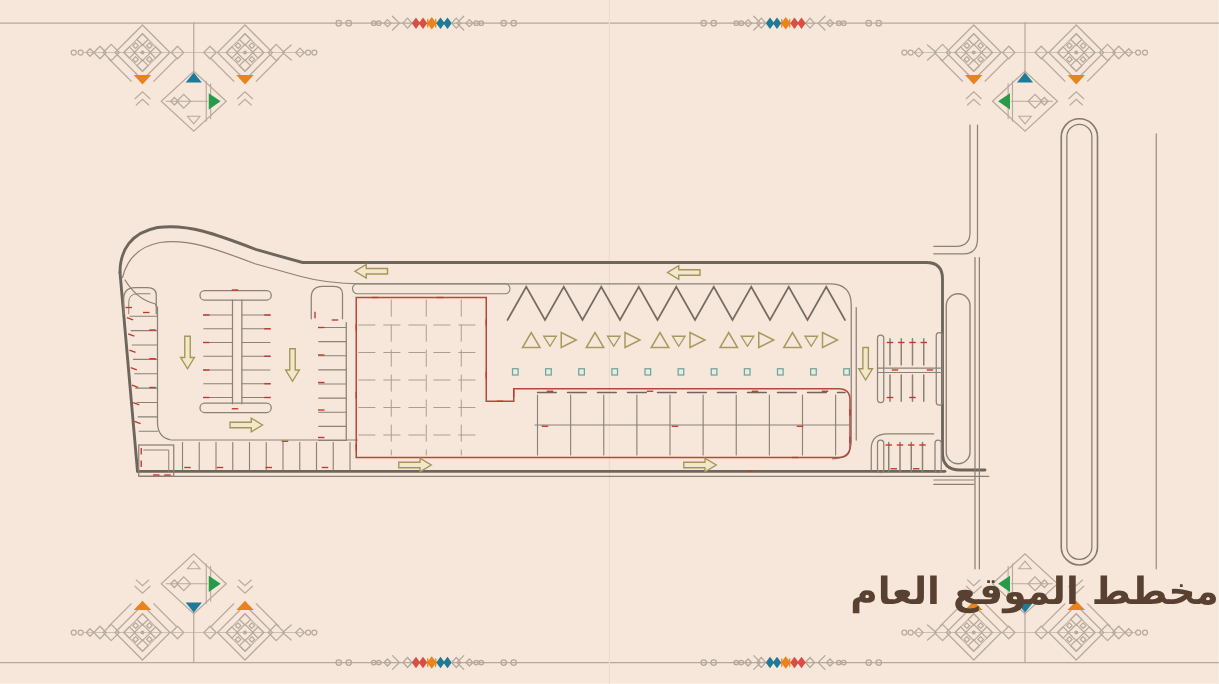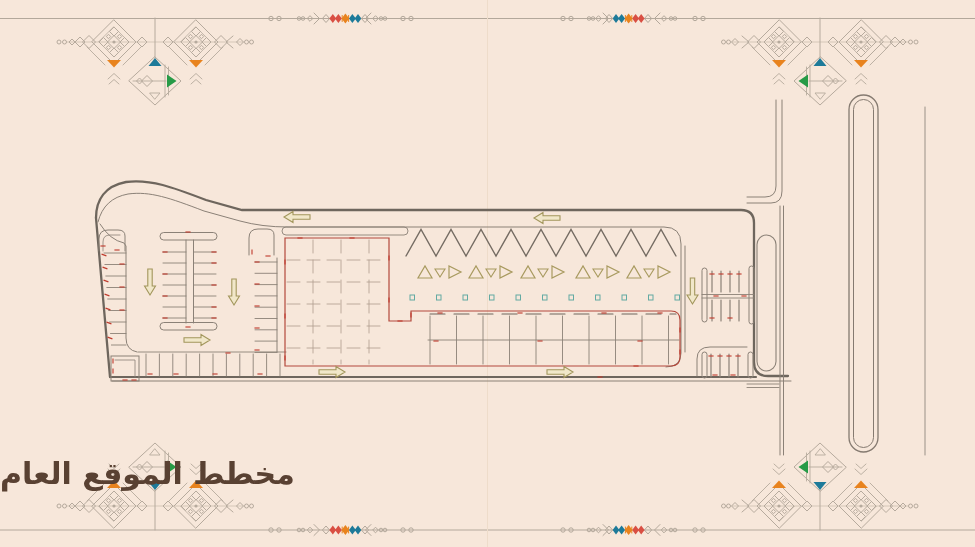--- a/index.html
+++ b/index.html
@@ -6,21 +6,21 @@
   .slide{
     position:relative;
     width:975px;height:547px;
     background:var(--bg,#f7e7da);
     overflow:hidden;
     font-family:"DejaVu Sans",sans-serif;
   }
   svg{position:absolute;left:0;top:0;}
   .slide-title{
     position:absolute;left:0;right:0;top:456px;
-    text-align:left;
+    text-align:right;
     direction:rtl;
     font-family:"DejaVu Sans",sans-serif;
     font-weight:700;
     font-size:30px;
     color:var(--title,#594132);
     letter-spacing:0;
   }
 </style>
 </head>
 <body>

